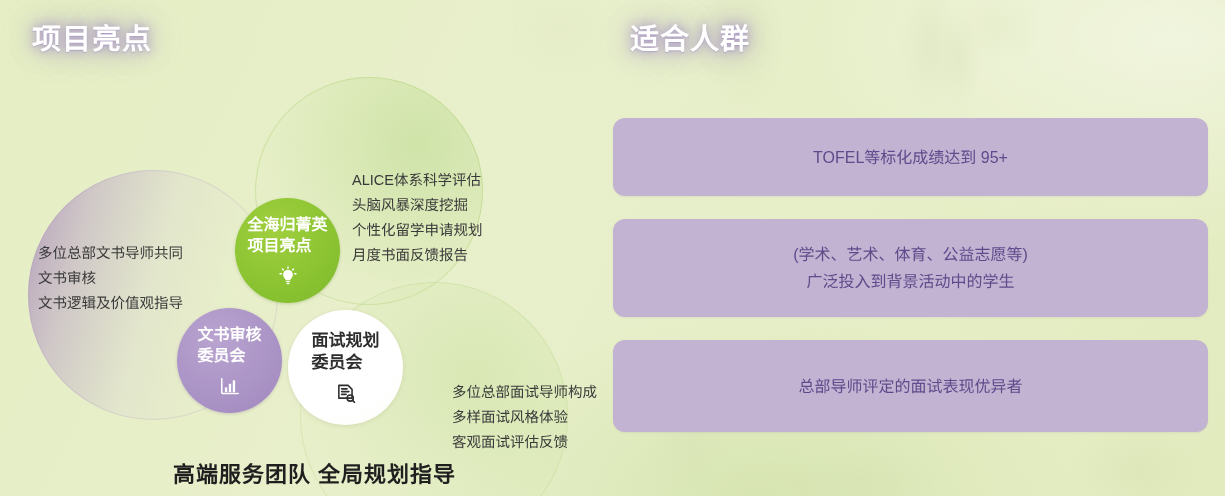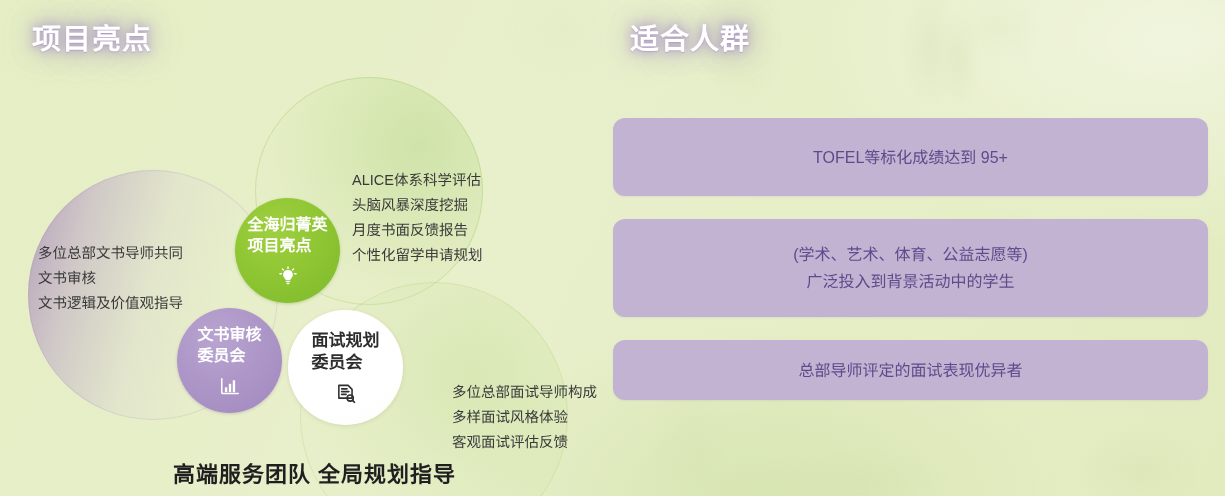--- a/index.html
+++ b/index.html
@@ -159,21 +159,21 @@
     display:flex;align-items:center;justify-content:center;
     text-align:center;
     color:#5f4a8b;
     font-size:16px;
     line-height:27px;
     margin-bottom:23px;
     box-shadow:0 1px 2px rgba(120,100,160,.10);
   }
   #card-0{height:78px;}
   #card-1{height:98px;}
-  #card-2{height:60px;}
+  #card-2{height:92px;}
   .card .ln{display:block;white-space:nowrap;}
 </style>
 </head>
 <body>
 
 <div id="stage">
 
   <div class="bg-base"></div>
   <div class="bg-photo"></div>
 
@@ -187,22 +187,22 @@
 
     <div class="ghost-text" id="text-doc">
       <span class="ln">多位总部文书导师共同</span>
       <span class="ln">文书审核</span>
       <span class="ln">文书逻辑及价值观指导</span>
     </div>
 
     <div class="ghost-text" id="text-green">
       <span class="ln">ALICE体系科学评估</span>
       <span class="ln">头脑风暴深度挖掘</span>
+      <span class="ln">个性化留学申请规划</span>
       <span class="ln">月度书面反馈报告</span>
-      <span class="ln">个性化留学申请规划</span>
     </div>
 
     <div class="ghost-text" id="text-interview">
       <span class="ln">多位总部面试导师构成</span>
       <span class="ln">多样面试风格体验</span>
       <span class="ln">客观面试评估反馈</span>
     </div>
 
     <div class="node" id="node-green">
       <div class="nm">

